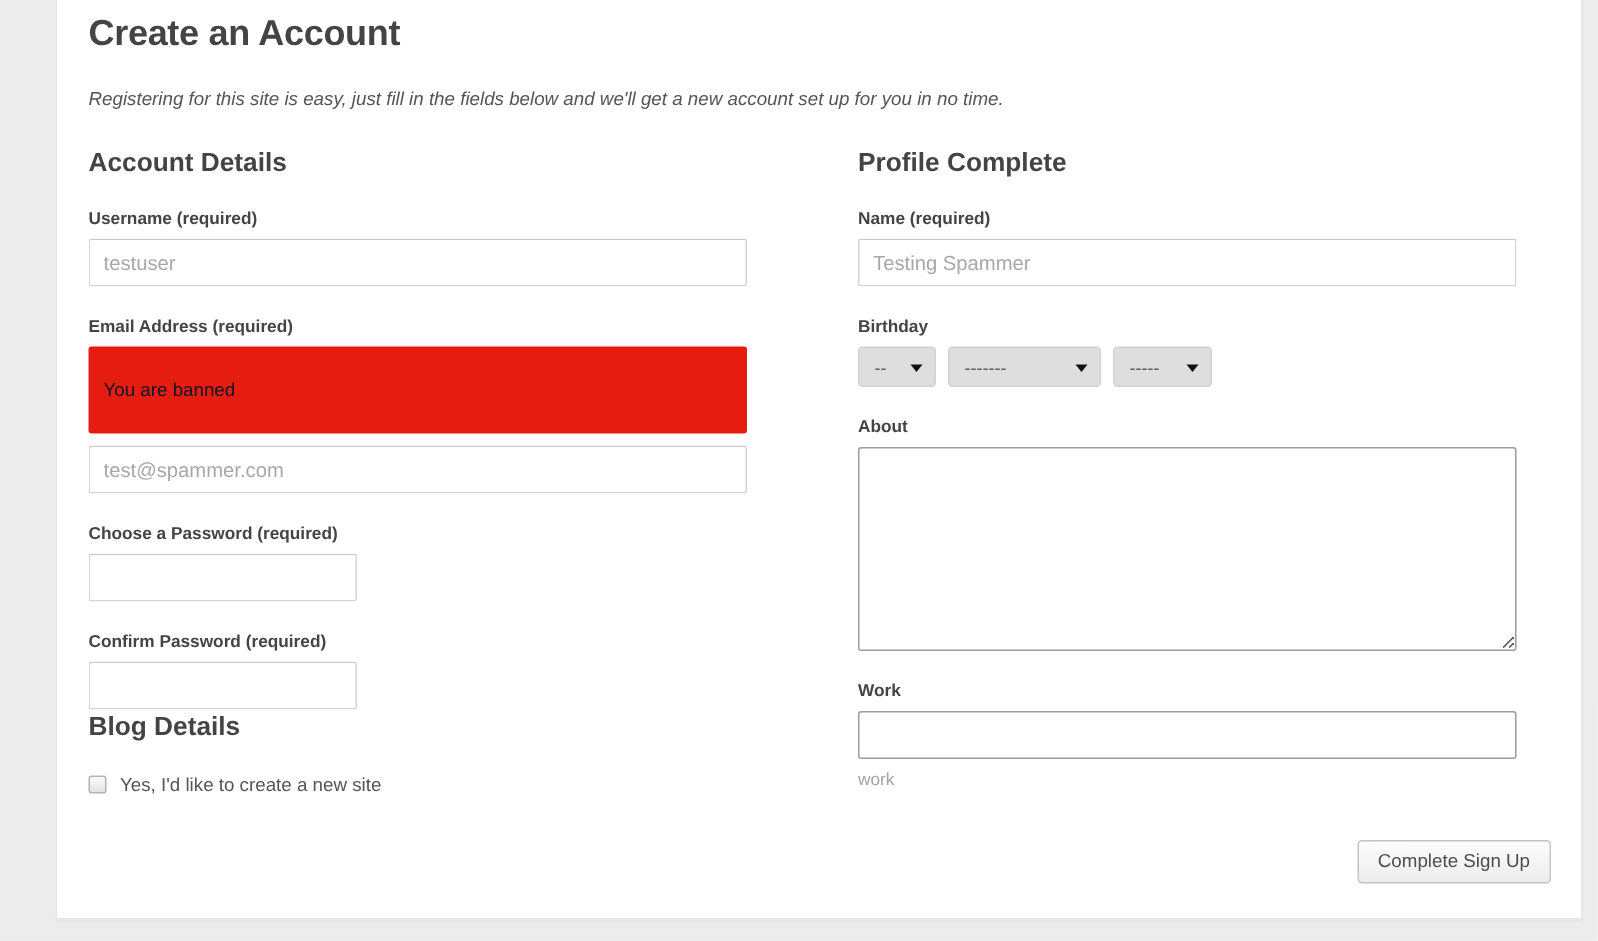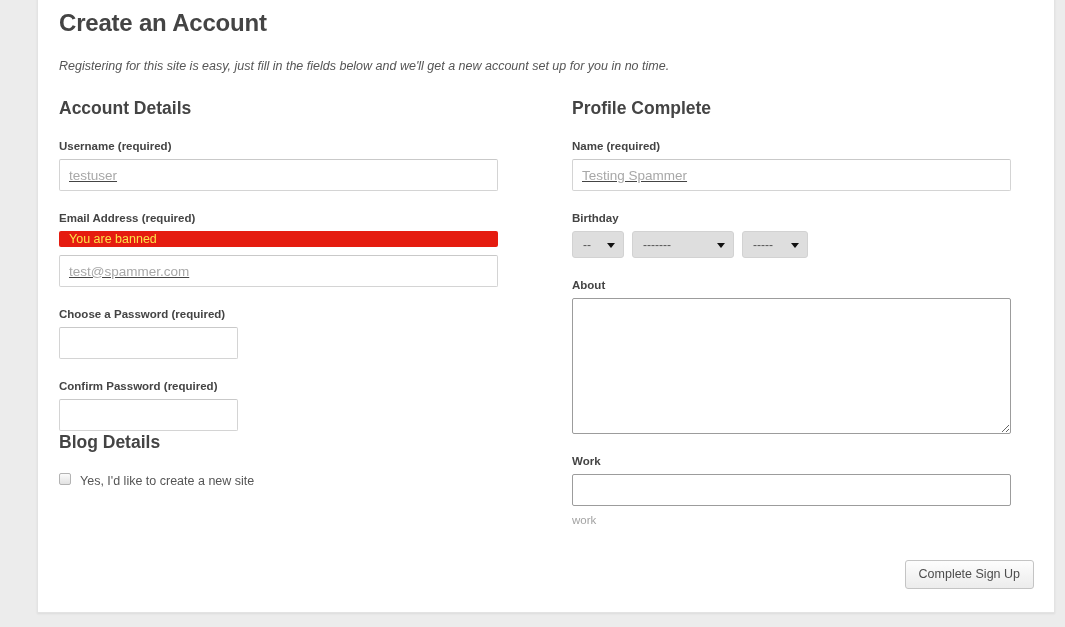--- a/index.html
+++ b/index.html
@@ -92,44 +92,43 @@
     height: 32px;
     border: 1px solid #d4d4d4;
     border-top-color: #c9c9c9;
     border-radius: 2px;
     background: #ffffff;
     font-size: 13.5px;
     font-family: "Liberation Sans", sans-serif;
     color: #444444;
     padding: 0 9px;
     outline: none;
-    text-decoration: underline;
   }
   input.text-input::placeholder { color: #a8a8a8; opacity: 1; }
 
   .w-full-left  { width: 439px; }
   .w-half-left  { width: 179px; }
   .w-full-right { width: 439px; }
 
   .error-banner {
     width: 439px;
     background: #e51c10;
-    color: #fde047;
+    color: #0f172a;
     font-size: 12.5px;
     line-height: 16px;
-    padding: 0 10px;
+    padding: 21px 10px;
     border-radius: 2px;
     margin-bottom: 8px;
   }
 
   .blog-heading { margin-top: 18px; }
 
   .checkbox-row {
     display: flex;
-    align-items: flex-start;
+    align-items: center;
     margin-top: 20px;
   }
   .cb {
     width: 12px;
     height: 12px;
     border: 1px solid #b3b3b3;
     border-radius: 2px;
     background: linear-gradient(to bottom, #fbfbfb 0%, #e2e2e2 100%);
     margin-right: 9px;
     flex: 0 0 auto;

